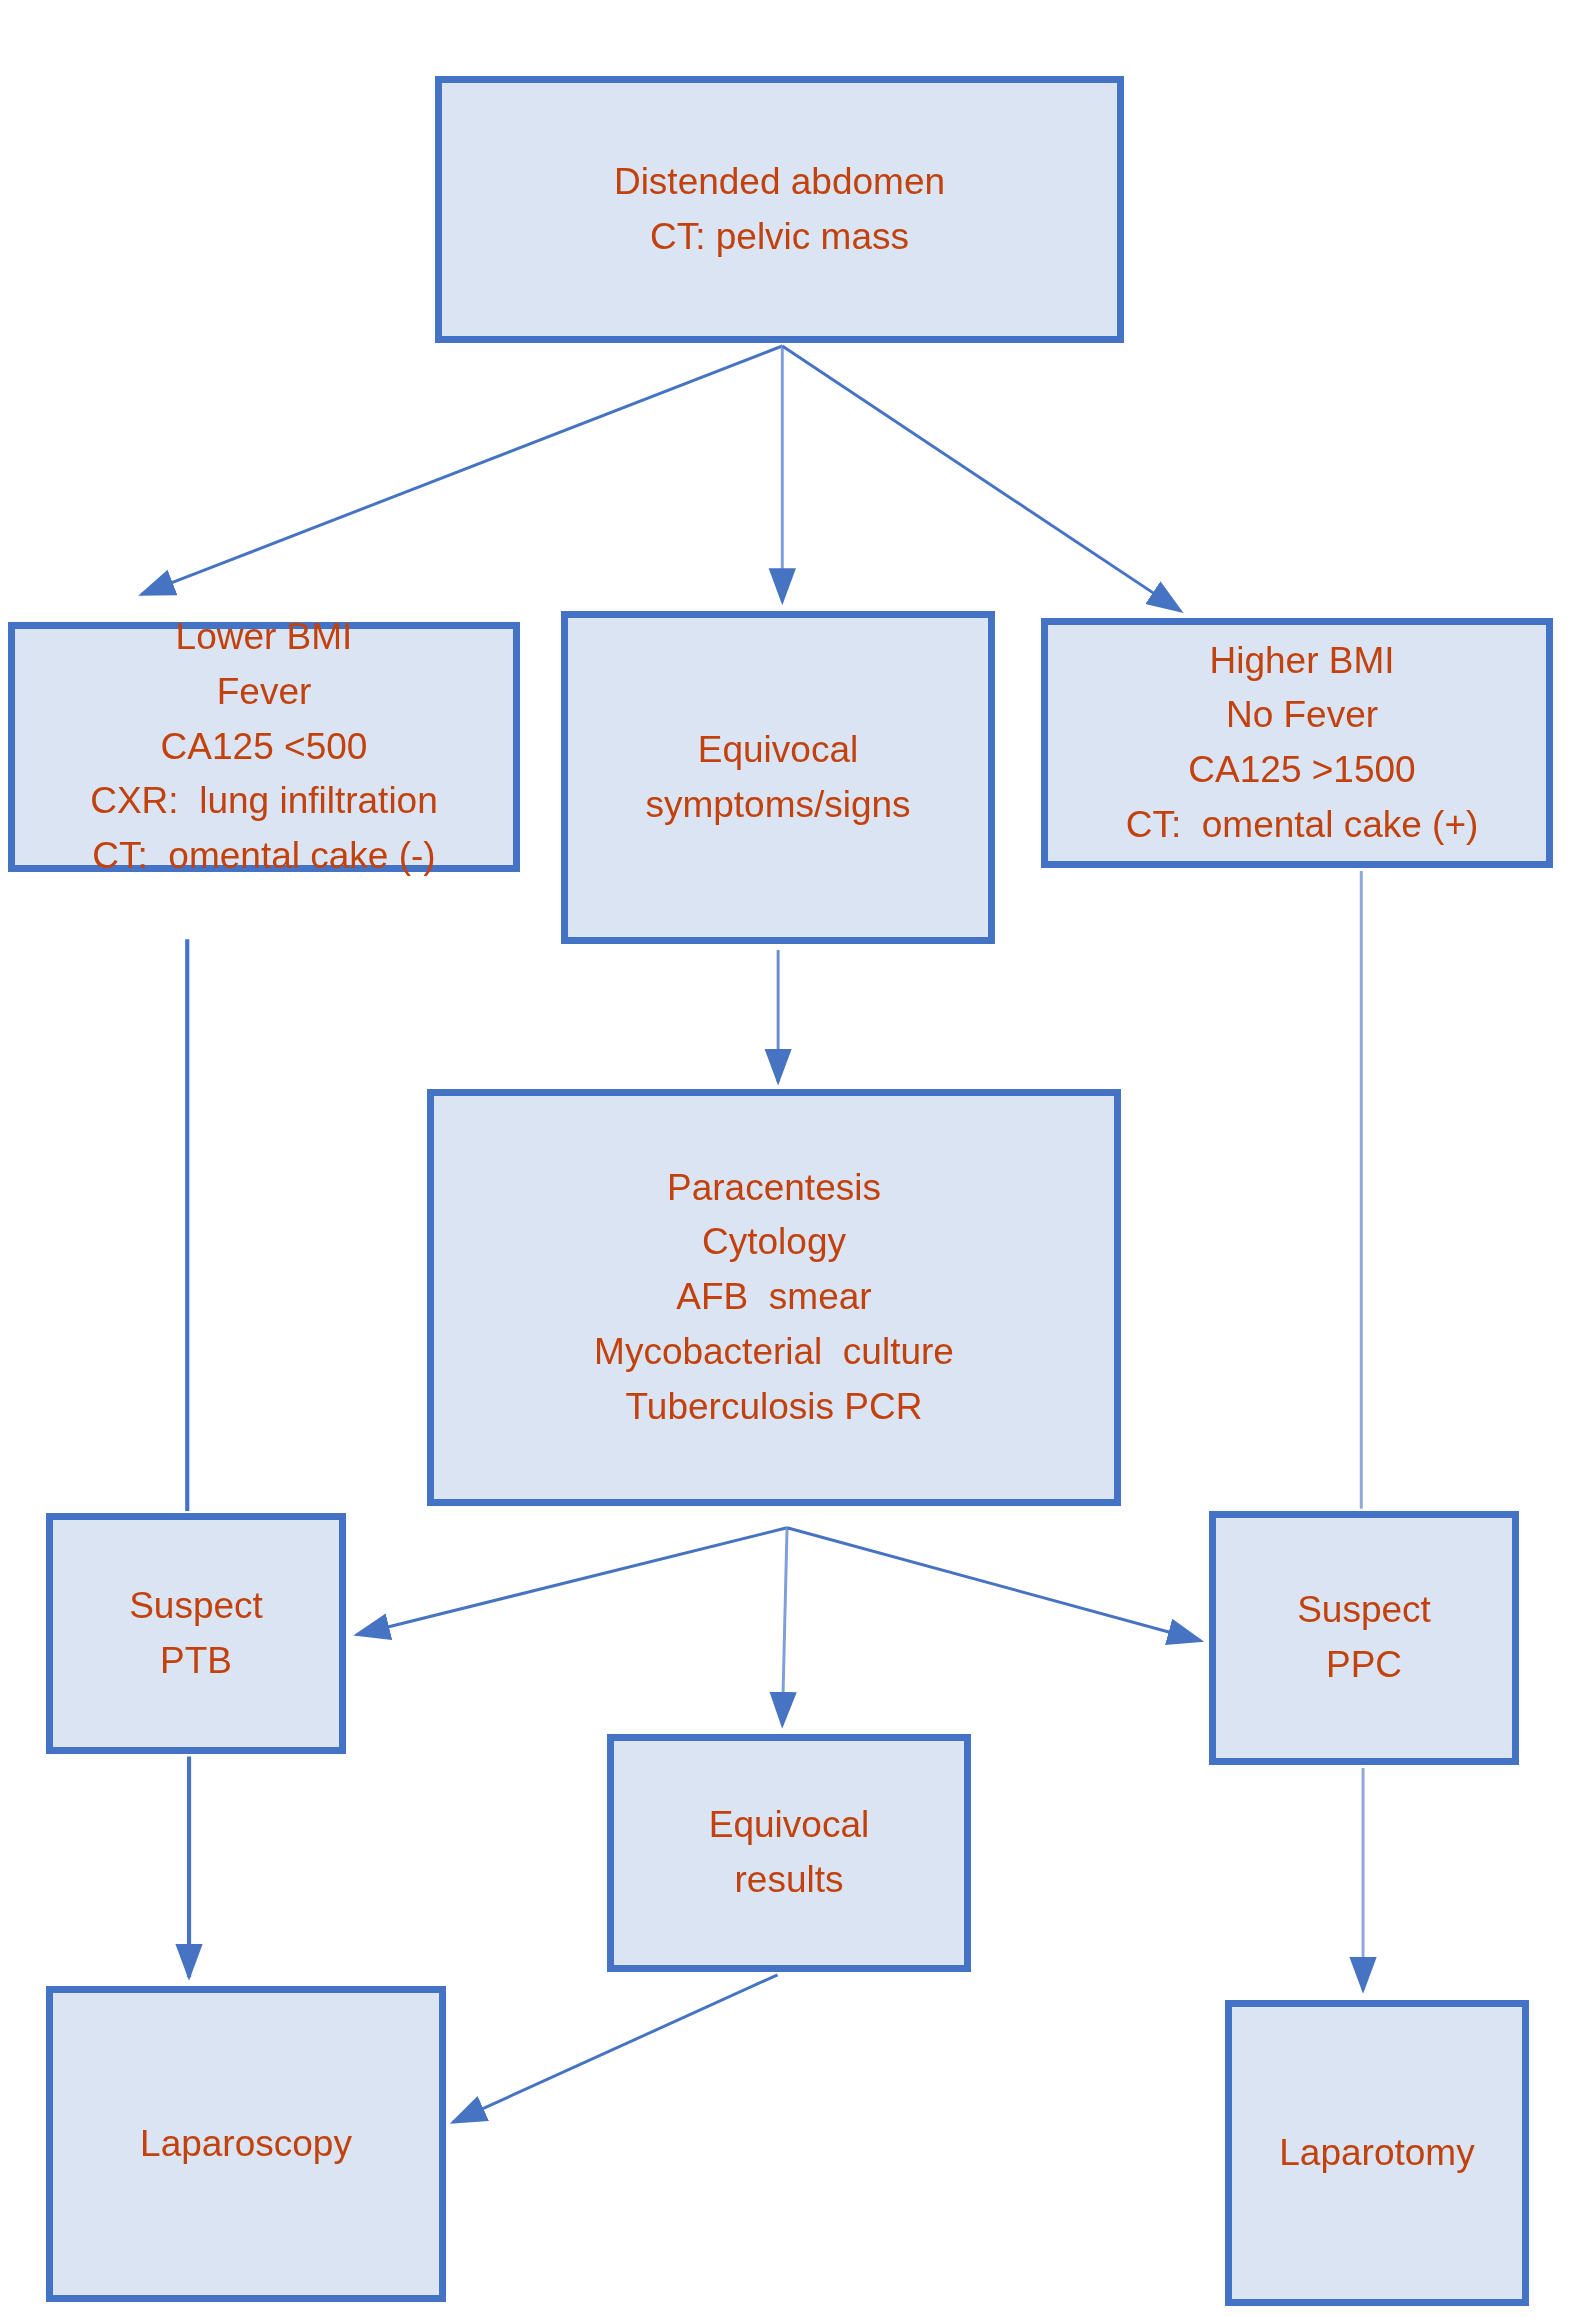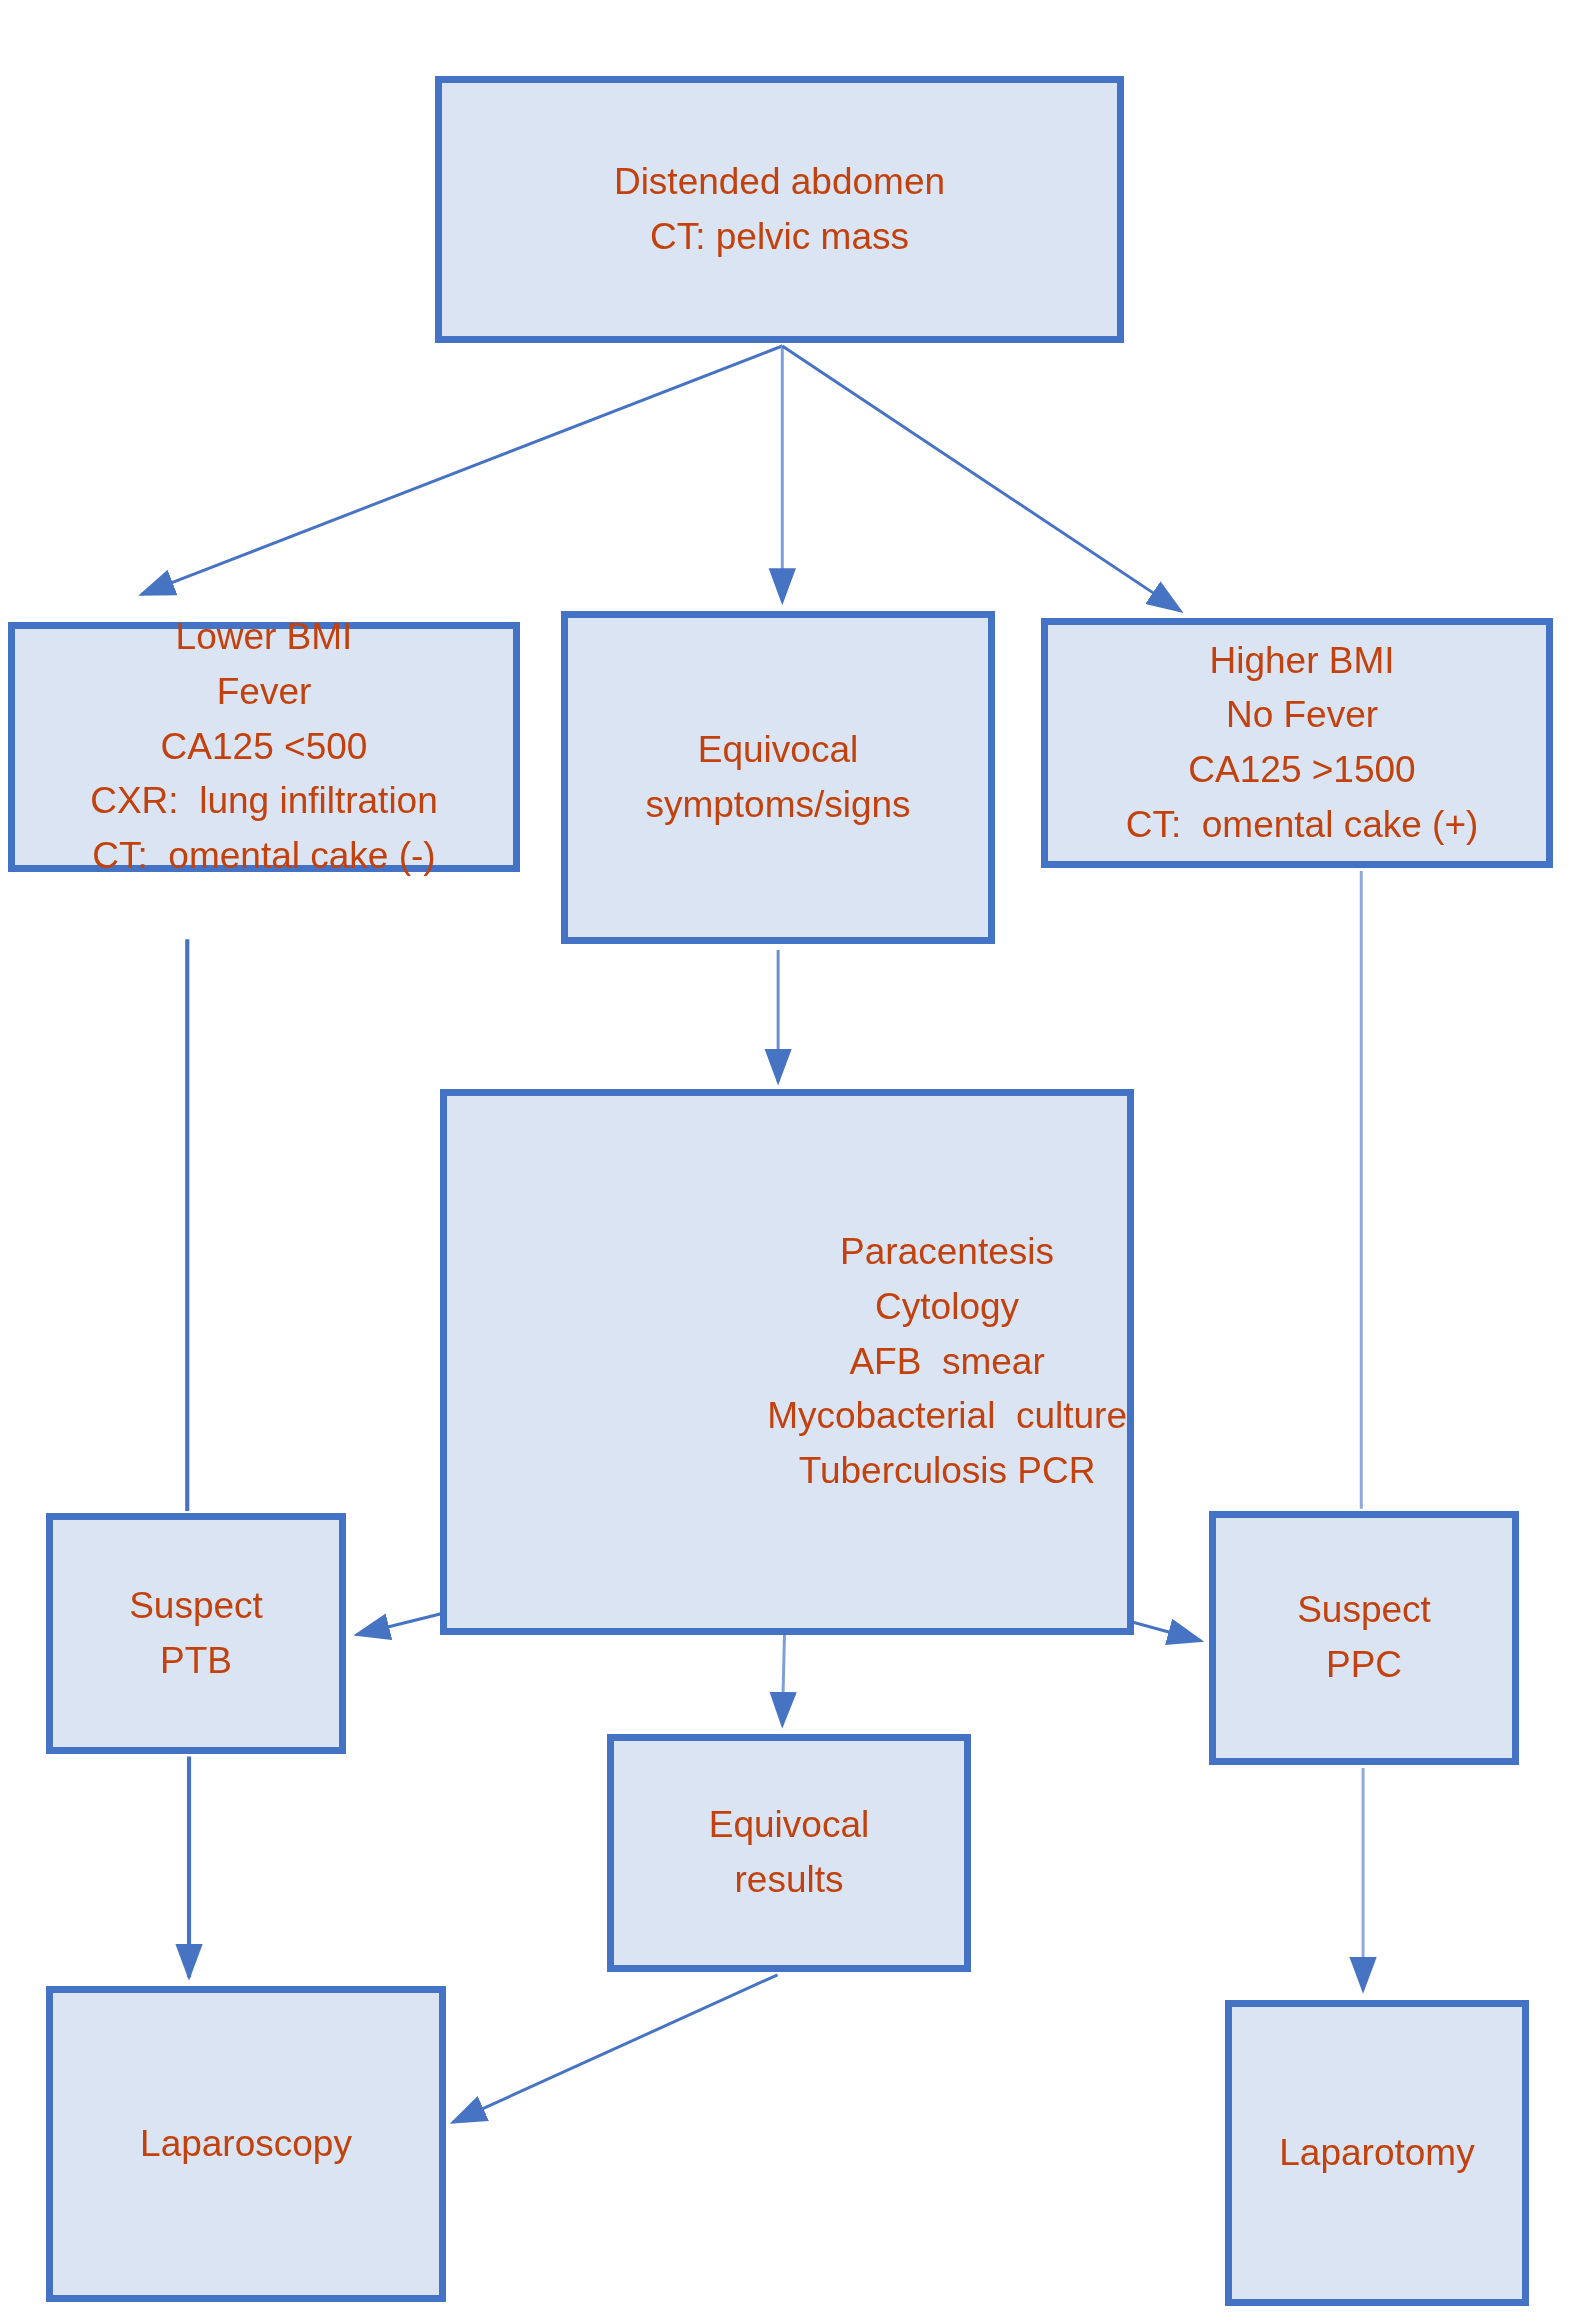--- a/index.html
+++ b/index.html
@@ -30,21 +30,21 @@
     white-space: pre-wrap;
     font-size: 37px;
     line-height: 1.48;
     color: #c2410c;
   }
   
   #nd-distended    { left: 435px;  top: 76px;  width: 689px; height: 267px; }
   #nd-lower-bmi    { left: 8px;   top: 602px; width: 512px;  height: 250px; margin-top: 20px; }
   #nd-equiv-ss     { left: 561px;  top: 611px; width: 434px;  height: 333px; }
   #nd-higher-bmi   { left: 1041px; top: 618px; width: 512px;  height: 250px; padding-left: 10px; }
-  #nd-paracentesis { left: 440px;  top: 1089px; width: 694px; height: 546px; justify-content: flex-end; }
+  #nd-paracentesis { left: 427px;  top: 1089px; width: 694px; height: 417px; }
   #nd-suspect-ptb  { left: 46px;   top: 1513px; width: 300px;  height: 241px; }
   #nd-equiv-res    { left: 607px; top: 1734px; width: 364px;  height: 238px; }
   #nd-suspect-ppc  { left: 1209px; top: 1511px; width: 310px;  height: 254px; }
   #nd-laparoscopy  { left: 46px;   top: 1986px; width: 400px;  height: 316px; }
   #nd-laparotomy   { left: 1225px; top: 2000px; width: 304px;  height: 306px; }
 </style>
 </head>
 <body>
 
 <div class="stage">

